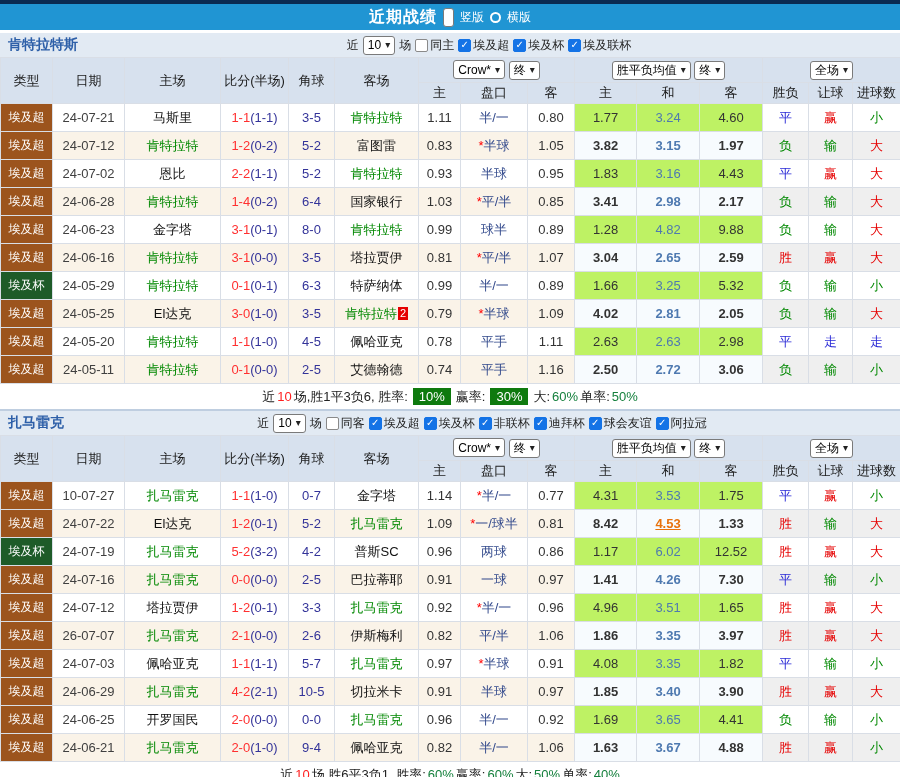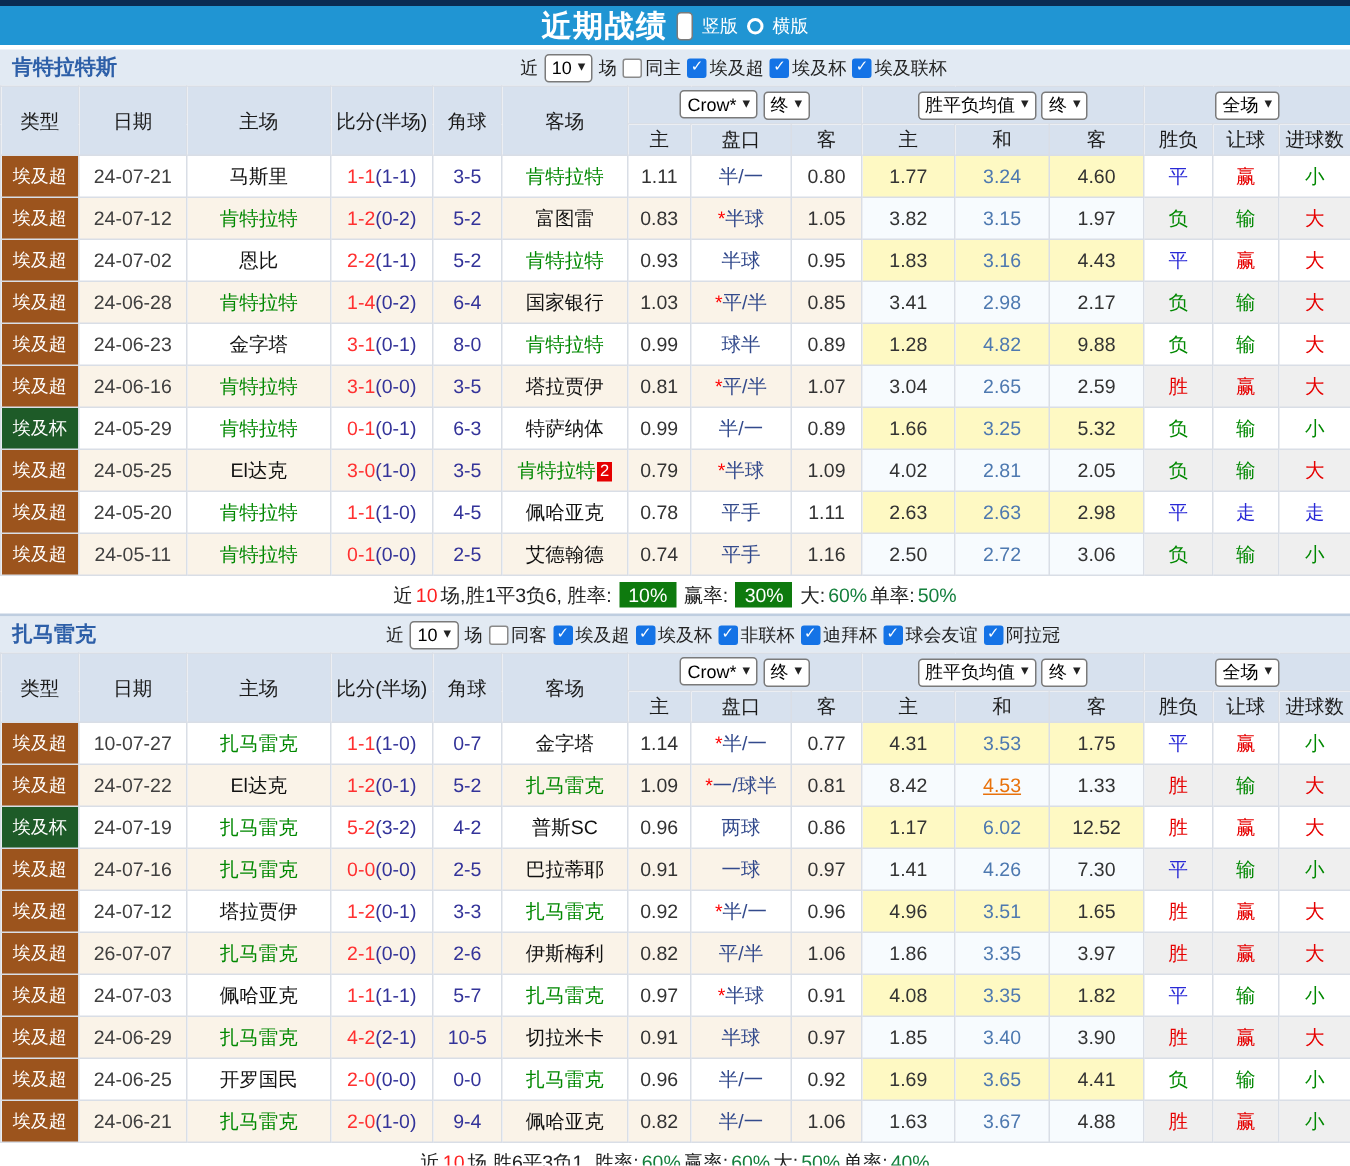--- a/index.html
+++ b/index.html
@@ -7,21 +7,21 @@
   body {
     width: 900px; height: 777px; overflow: hidden;
     font-family: "Liberation Sans", "DejaVu Sans", sans-serif;
     font-size: 13px; color: #222;
   }
   .top-strip { height:4px; background:#0A2B52; }
   .top-bar {
     height:26px; background:#2095D3; color:#fff;
     display:flex; align-items:center; justify-content:center; gap:6px;
   }
-  .top-bar .title { font-weight:bold; font-size:20px; letter-spacing:1px; }
+  .top-bar .title { font-weight:bold; font-size:16px; letter-spacing:1px; }
   .radio { width:11px; height:11px; border:2px solid #fff; border-radius:50%; display:inline-block; background:transparent; }
   .radio.sel { background:#fff; }
   .top-bar .opt-label { font-size:12px; }
   .gap3 { height:3px; background:#fff; }
   .divider { height:2px; background:#BFCEE0; }
 
   .section-header {
     height:24px; background:#E2EAF3; display:flex; align-items:center;
   }
   .team-name { font-weight:bold; font-size:14px; color:#2D5FA8; padding-left:8px; white-space:nowrap; }
@@ -61,24 +61,24 @@
   .t-hc { color:#334A8C;margin-left:31px; }
   .star { color:#FF0000; }
   .t-avg { color:#333; }
   .t-avgd { color:#4E79B0; }
   .t-avgd.orange { color:#E8720C; text-decoration:underline; }
   .t-red { color:#E60000; }
   .t-blue { color:#2929D6; }
   .t-green { color:#008800; }
 
   tr.r-odd  td.za { background:#FFFFFF; }
-  tr.r-odd  td.zb { background:#fef9c3; }
+  tr.r-odd  td.zb { background:#bef264; }
   tr.r-odd  td.zc { background:#FFFFFF; }
   tr.r-even td.za { background:#FAF3E8; }
-  tr.r-even td.zb { background:#F7FBFE; }
+  tr.r-even td.zb { background:#F7FBFE;font-weight:bold; }
   tr.r-even td.zc { background:#EFEFEF; }
 
   .summary {
     height:25px; display:flex; align-items:center; justify-content:center; gap:2px;
     font-size:13px; color:#222; background:#fff;
   }
   .summary .badge-green { background:#0E7A0E; color:#fff; padding:1px 6px; margin:0 3px; }
   .summary .s-red { color:#FF2020; }
   .summary .s-blue { color:#15803d; }
 </style>

